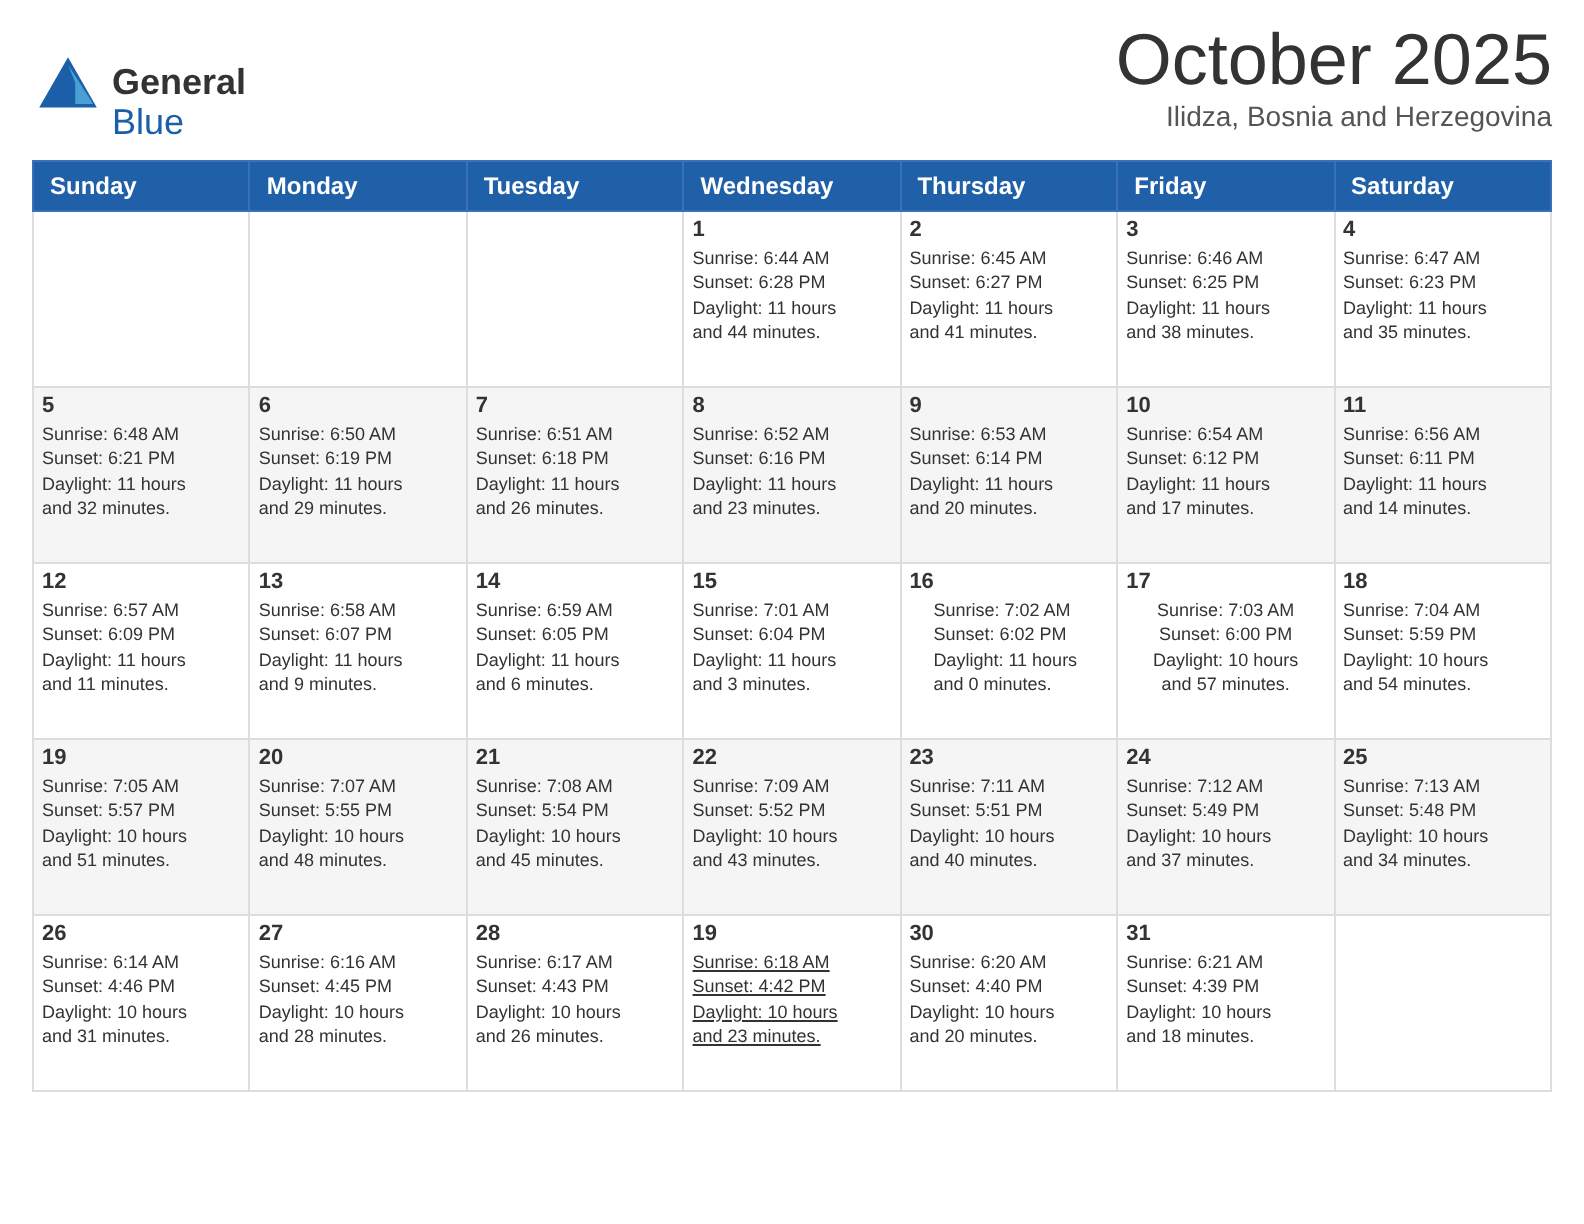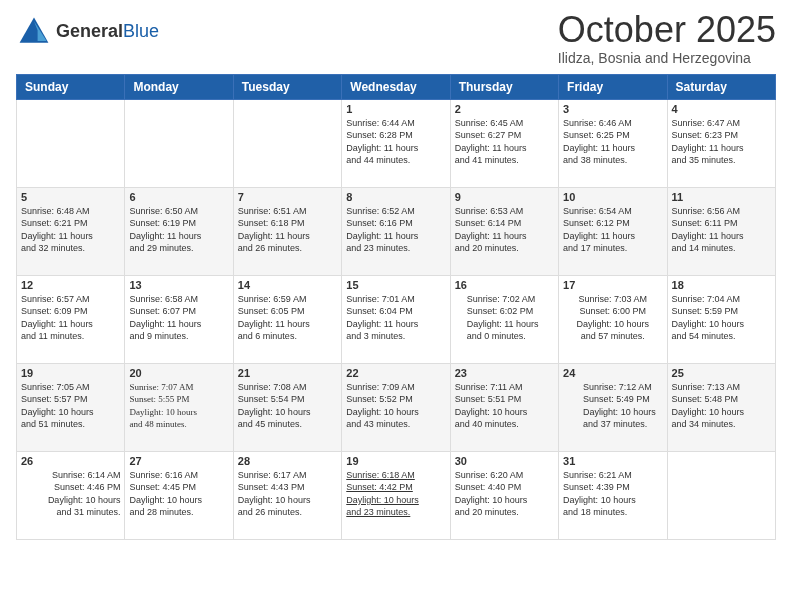--- a/index.html
+++ b/index.html
@@ -22,39 +22,41 @@
       align-items: flex-start;
       margin-bottom: 8px;
     }
     .logo {
       display: flex;
       align-items: center;
       margin-top: 4px;
     }
     .logo-text {
       display: flex;
-      flex-direction: row;
+      flex-direction: column;
       line-height: 1.1;
+      margin-top: 18px;
     }
     .logo-general {
       font-size: 18px;
       font-weight: bold;
       color: #333;
     }
     .logo-blue {
       font-size: 18px;
       font-weight: normal;
       color: #1a5fa8;
     }
     .logo-icon {
       width: 36px;
       height: 36px;
       margin-right: 4px;
     }
     .title-section {
+      text-align: right;
     }
     .month-title {
       font-size: 36px;
       font-weight: 300;
       color: #333;
       line-height: 1.1;
     }
     .subtitle {
       font-size: 14px;
       color: #555;
@@ -277,21 +279,21 @@
         <tr>
           <td>
             <span class="day-number">19</span>
             <div class="day-info" style="white-space: pre-line;">Sunrise: 7:05 AM
 Sunset: 5:57 PM
 Daylight: 10 hours
 and 51 minutes.</div>
           </td>
           <td>
             <span class="day-number">20</span>
-            <div class="day-info" style="white-space: pre-line; font-family: Liberation Serif, serif;">Sunrise: 7:07 AM
+            <div class="day-info" style="white-space: pre-line;">Sunrise: 7:07 AM
 Sunset: 5:55 PM
 Daylight: 10 hours
 and 48 minutes.</div>
           </td>
           <td>
             <span class="day-number">21</span>
             <div class="day-info" style="white-space: pre-line;">Sunrise: 7:08 AM
 Sunset: 5:54 PM
 Daylight: 10 hours
 and 45 minutes.</div>
@@ -305,37 +307,37 @@
           </td>
           <td>
             <span class="day-number">23</span>
             <div class="day-info" style="white-space: pre-line;">Sunrise: 7:11 AM
 Sunset: 5:51 PM
 Daylight: 10 hours
 and 40 minutes.</div>
           </td>
           <td>
             <span class="day-number">24</span>
-            <div class="day-info" style="white-space: pre-line; margin-left: 20px;">Sunrise: 7:12 AM
+            <div class="day-info" style="white-space: pre-line;">Sunrise: 7:12 AM
 Sunset: 5:49 PM
 Daylight: 10 hours
 and 37 minutes.</div>
           </td>
           <td>
             <span class="day-number">25</span>
             <div class="day-info" style="white-space: pre-line;">Sunrise: 7:13 AM
 Sunset: 5:48 PM
 Daylight: 10 hours
 and 34 minutes.</div>
           </td>
         </tr>
         <tr>
           <td>
             <span class="day-number">26</span>
-            <div class="day-info" style="white-space: pre-line; text-align: right;">Sunrise: 6:14 AM
+            <div class="day-info" style="white-space: pre-line;">Sunrise: 6:14 AM
 Sunset: 4:46 PM
 Daylight: 10 hours
 and 31 minutes.</div>
           </td>
           <td>
             <span class="day-number">27</span>
             <div class="day-info" style="white-space: pre-line;">Sunrise: 6:16 AM
 Sunset: 4:45 PM
 Daylight: 10 hours
 and 28 minutes.</div>

